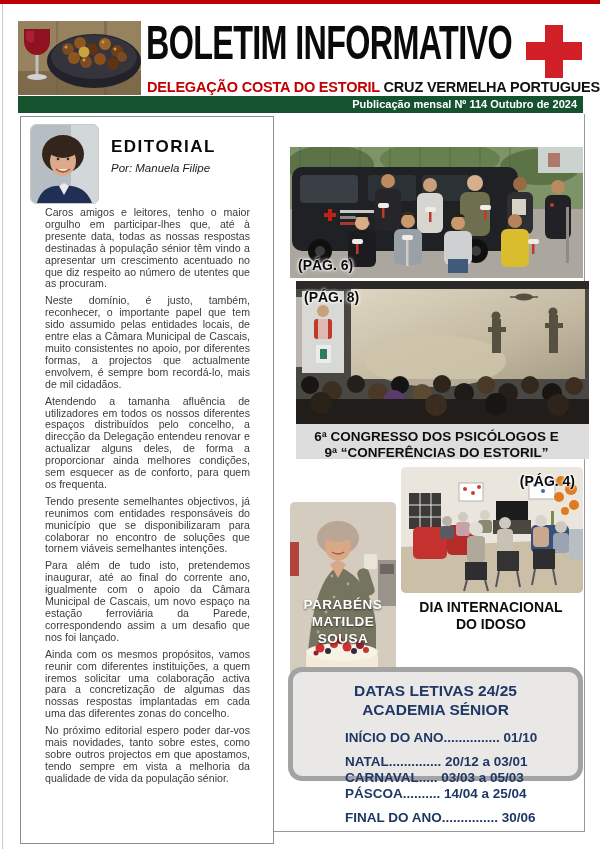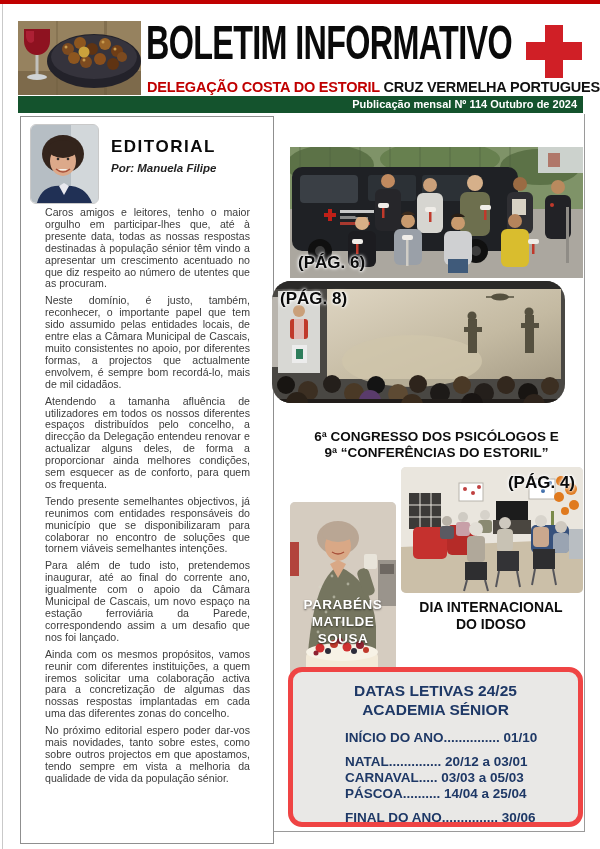--- a/index.html
+++ b/index.html
@@ -24,46 +24,46 @@
   .issue-bar{left:18px;top:96px;width:565px;height:17px;background:#14532d;
       color:#fff;font-size:11px;font-weight:bold;text-align:right;line-height:17px;
       padding-right:6px;box-sizing:border-box;}
   
   .edit-box{left:20px;top:116px;width:254px;height:728px;border:1px solid #8f8f8f;
       box-sizing:border-box;background:#fff;}
   .portrait{position:absolute;left:9px;top:7px;width:67px;height:78px;border-radius:6px;
       overflow:hidden;border:1px solid #c9c9c9;}
   .edit-head{position:absolute;left:90px;top:20px;font-size:17px;font-weight:bold;
       letter-spacing:1.5px;color:#0a0a0a;}
-  .edit-by{position:absolute;left:90px;top:45px;font-size:11.5px;font-weight:bold;
+  .edit-by{position:absolute;left:90px;top:45px;font-size:11.5px;font-weight:normal;
       font-style:italic;color:#222;}
   .edit-text{position:absolute;left:8px;right:7px;top:90px;}
   .edit-text p{margin:0 16px 5px;font-size:10.6px;line-height:11.9px;text-align:justify;
       color:#3c3c3c;}
   
   .h-right{font-weight:bold;text-align:center;color:#0d0d0d;}
   .h1a{left:290px;top:117px;width:293px;font-size:13px;line-height:15px;margin-top:41px;}
   .h2a{left:290px;top:429px;width:293px;font-size:13.5px;line-height:15.5px;}
   .h3a{left:396px;top:599px;width:190px;font-size:14px;line-height:16.5px;}
   .photo{overflow:hidden;background:#ddd;}
   .photo1{left:290px;top:147px;width:293px;height:131px;}
-  .photo2{left:272px;top:281px;width:293px;height:122px;border-radius:19px;}
+  .photo2{left:296px;top:281px;width:293px;height:178px;}
   .photo3{left:290px;top:464px;width:106px;height:192px;border-radius:5px;margin-top:38px;}
   .photo4{left:401px;top:467px;width:182px;height:126px;border-radius:5px;}
-  .pag{position:absolute;font-size:17px;font-weight:bold;color:#0a0a0a;
+  .pag{position:absolute;font-size:14px;font-weight:bold;color:#0a0a0a;
       text-shadow:0 0 2px #fff,0 0 3px #fff,0 0 4px #fff;}
   .pag6{left:8px;bottom:5px;}
   .pag8{left:8px;top:8px;}
   .pag4{right:8px;top:6px;}
   .bday{position:absolute;left:0;top:94px;width:100%;text-align:center;color:#fff;
       font-weight:bold;font-size:13.5px;line-height:17px;letter-spacing:.5px;
       text-shadow:0 1px 2px rgba(0,0,0,.6);}
   
-  .dates{left:288px;top:667px;width:295px;height:160px;background:#e9e8e6;
-      border:5px solid #ef4444;border-radius:14px;box-sizing:border-box;color:#1e3866;}
+  .dates{left:288px;top:667px;width:295px;height:114px;background:#e9e8e6;
+      border:5px solid #a3a3a3;border-radius:14px;box-sizing:border-box;color:#1e3866;}
   .dates .ttl{margin-top:9px;text-align:center;font-size:15.5px;line-height:19px;
       font-weight:bold;}
   .dates .rows{margin-top:11px;padding-left:52px;font-size:13.5px;font-weight:bold;}
   .dates .row{line-height:16px;}
   .dates .gap-b{margin-bottom:8px;}
   .dates .gap-t{margin-top:8px;}
   svg{display:block;}
 </style>
 </head>
 <body>

